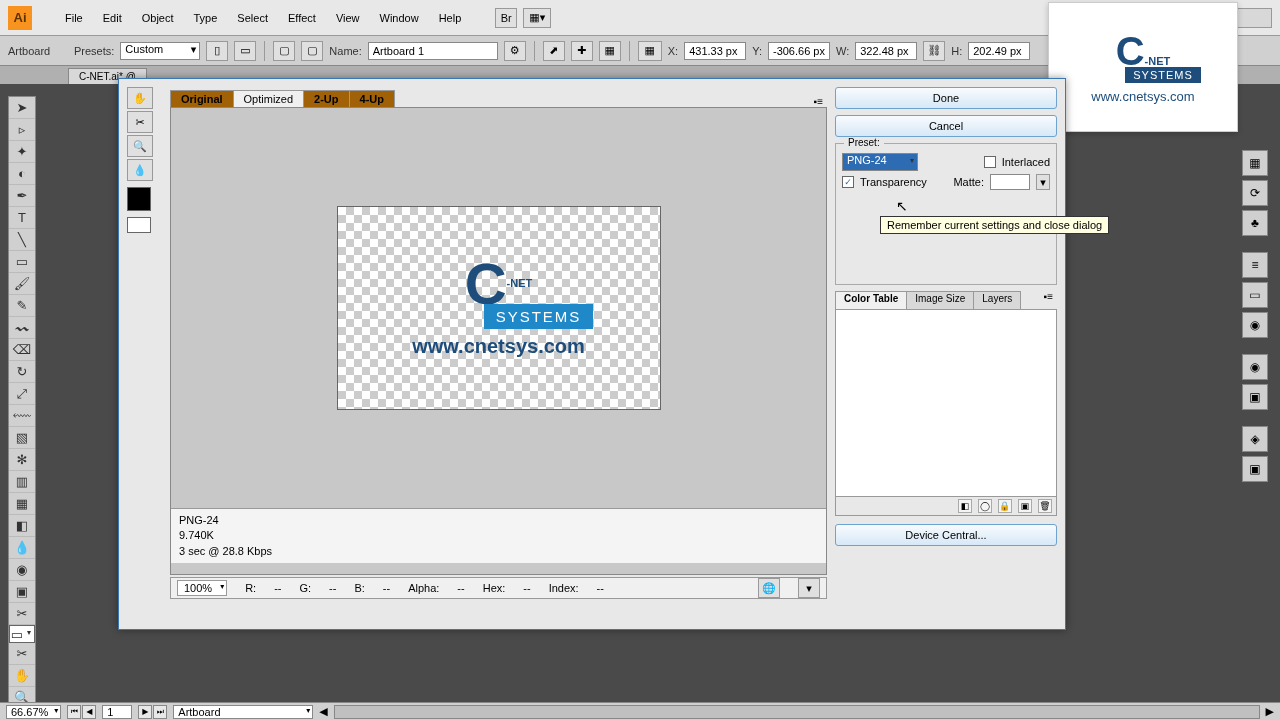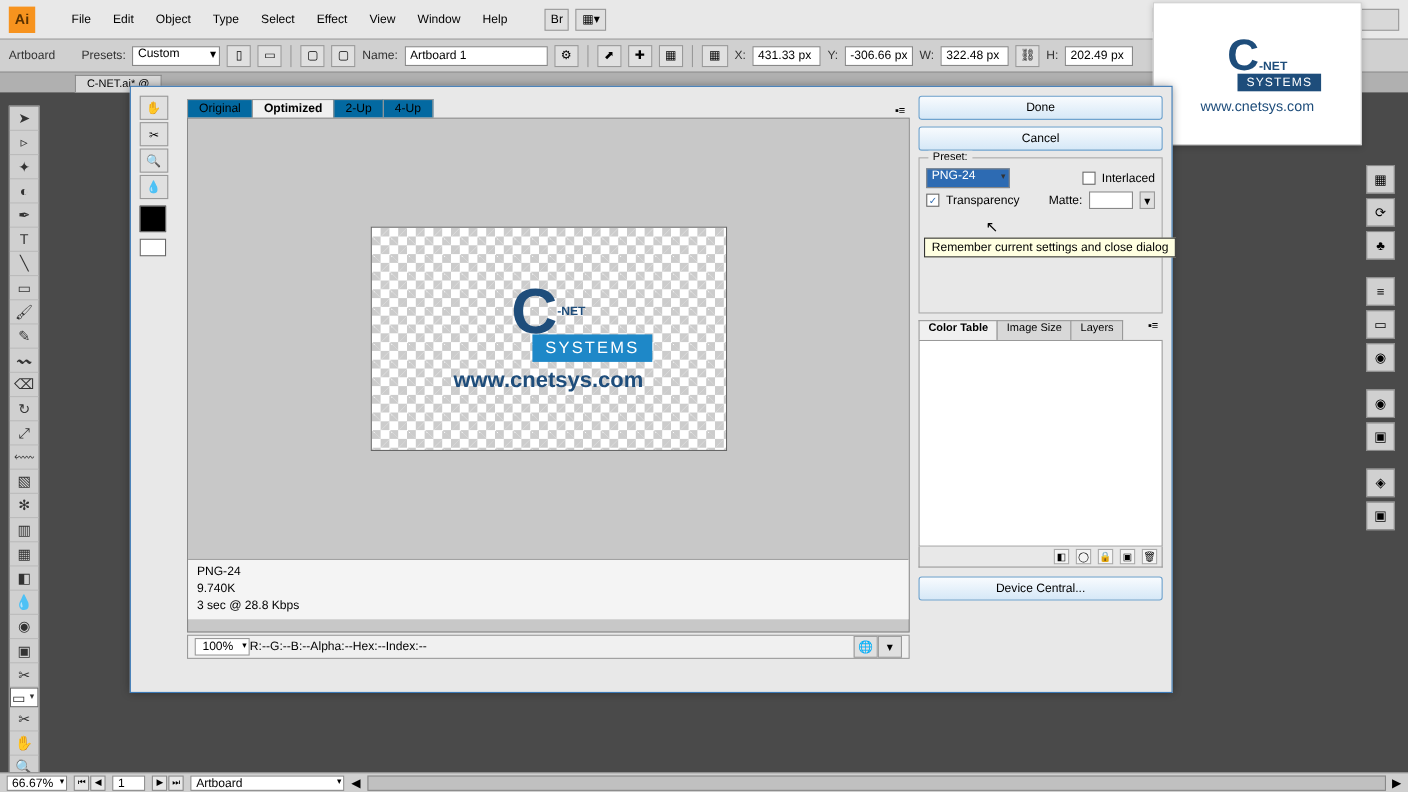--- a/index.html
+++ b/index.html
@@ -49,51 +49,51 @@
 
 
 .dlg-left { width: 35px; display: flex; flex-direction: column; gap: 2px; }
 .lt-btn { width: 26px; height: 22px; background: #e0e0e0; border: 1px solid #999; display: flex; align-items: center; justify-content: center; }
 .lt-swatch { width: 24px; height: 24px; background: #000; border: 1px solid #666; margin-top: 4px; }
 .lt-thumb { width: 24px; height: 16px; background: #fff; border: 1px solid #666; margin-top: 4px; }
 
 
 .preview-col { flex: 1; display: flex; flex-direction: column; }
 .tabs { display: flex; height: 20px; align-items: flex-end; }
-.tab { padding: 2px 10px; background: #0369a1; border: 1px solid #999; border-bottom: none; margin-right: -1px; }
-.tab.active { background: #f0f0f0; font-weight: bold; }
+.tab { padding: 2px 10px; background: #a16207; border: 1px solid #999; border-bottom: none; margin-right: -1px; font-weight: bold; }
+.tab.active { background: #f0f0f0; font-weight: normal; }
 .tabs-right { margin-left: auto; font-size: 10px; padding: 0 4px; }
 .preview-frame { border: 1px solid #888; background: #c8c8c8; flex: 1; position: relative; }
 .preview-inner { background: #c8c8c8; height: 400px; display: flex; align-items: center; justify-content: center; }
 .checker { width: 324px; height: 204px; border: 1px solid #666;
   background-image: linear-gradient(45deg,#ccc 25%,transparent 25%),linear-gradient(-45deg,#ccc 25%,transparent 25%),linear-gradient(45deg,transparent 75%,#ccc 75%),linear-gradient(-45deg,transparent 75%,#ccc 75%);
   background-size: 16px 16px; background-position: 0 0,0 8px,8px -8px,-8px 0; background-color: #fff;
   display: flex; flex-direction: column; align-items: center; justify-content: center; }
 .cnet-big { font-size: 44px; font-weight: bold; color: #1e4d7b; line-height: .9; display: flex; align-items: center; }
 .cnet-big .c2 { font-size: 58px; }
 .cnet-sys { background: #1e88c8; color: #fff; padding: 4px 12px; font-size: 15px; letter-spacing: 2px; margin-left: 80px; margin-top: -6px; }
 .cnet-url { color: #1e4d7b; font-size: 20px; font-weight: bold; margin-top: 6px; }
 .preview-info { background: #f4f4f4; border-top: 1px solid #999; padding: 4px 8px; font-size: 10px; line-height: 1.4; }
-.status-row { display: flex; align-items: center; gap: 0; border: 1px solid #999; background: #f0f0f0; height: 22px; padding: 0 6px; margin-top: 2px; }
+.status-row { display: flex; align-items: center; gap: 18px; border: 1px solid #999; background: #f0f0f0; height: 22px; padding: 0 6px; margin-top: 2px; }
 .status-row .dd { border: 1px solid #999; padding: 1px 14px 1px 6px; background: #fff; position: relative; }
 .status-row .dd::after { content: "▾"; position: absolute; right: 2px; top: 1px; font-size: 8px; }
 
 
 .settings-col { width: 222px; display: flex; flex-direction: column; gap: 6px; }
 .btn { height: 22px; background: linear-gradient(#f8fbfe,#d6e8f7); border: 1px solid #6ea3cf; border-radius: 3px; display: flex; align-items: center; justify-content: center; cursor: default; }
 .fieldset { border: 1px solid #aaa; padding: 6px; position: relative; }
 .fieldset-label { position: absolute; top: -7px; left: 8px; background: #e8e8e8; padding: 0 4px; font-size: 10px; }
 .row { display: flex; align-items: center; gap: 6px; margin: 3px 0; }
 .sel { border: 1px solid #888; background: #fff; height: 18px; padding: 0 14px 0 4px; position: relative; flex: 1; }
 .sel.hl { background: #2d6bb3; color: #fff; }
 .sel::after { content: "▾"; position: absolute; right: 3px; top: 2px; font-size: 8px; color: #333; }
 .chk { width: 12px; height: 12px; border: 1px solid #666; background: #fff; display: inline-flex; align-items: center; justify-content: center; font-size: 9px; color: #2d6bb3; }
 .swatch-sm { width: 40px; height: 16px; border: 1px solid #888; background: #fff; }
 
-.tooltip { position: absolute; left: 840px; top: 216px; background: #ffffe1; border: 1px solid #333; padding: 2px 6px; font-size: 11px; z-index: 50; }
+.tooltip { position: absolute; left: 880px; top: 216px; background: #ffffe1; border: 1px solid #333; padding: 2px 6px; font-size: 11px; z-index: 50; }
 .cursor { position: absolute; left: 896px; top: 198px; font-size: 14px; z-index: 60; pointer-events: none; }
 
 .tabs-sm { display: flex; height: 18px; }
 .tab-sm { padding: 1px 8px; background: #d8d8d8; border: 1px solid #999; border-bottom: none; margin-right: -1px; font-size: 10px; }
 .tab-sm.active { background: #f0f0f0; font-weight: bold; }
 .ct-body { border: 1px solid #999; background: #fff; height: 188px; }
 .ct-icons { display: flex; justify-content: flex-end; gap: 6px; padding: 2px 4px; border: 1px solid #999; border-top: none; background: #e8e8e8; }
 .ct-icons span { width: 14px; height: 14px; border: 1px solid #aaa; background: #f4f4f4; font-size: 9px; display: flex; align-items: center; justify-content: center; }
 
 

